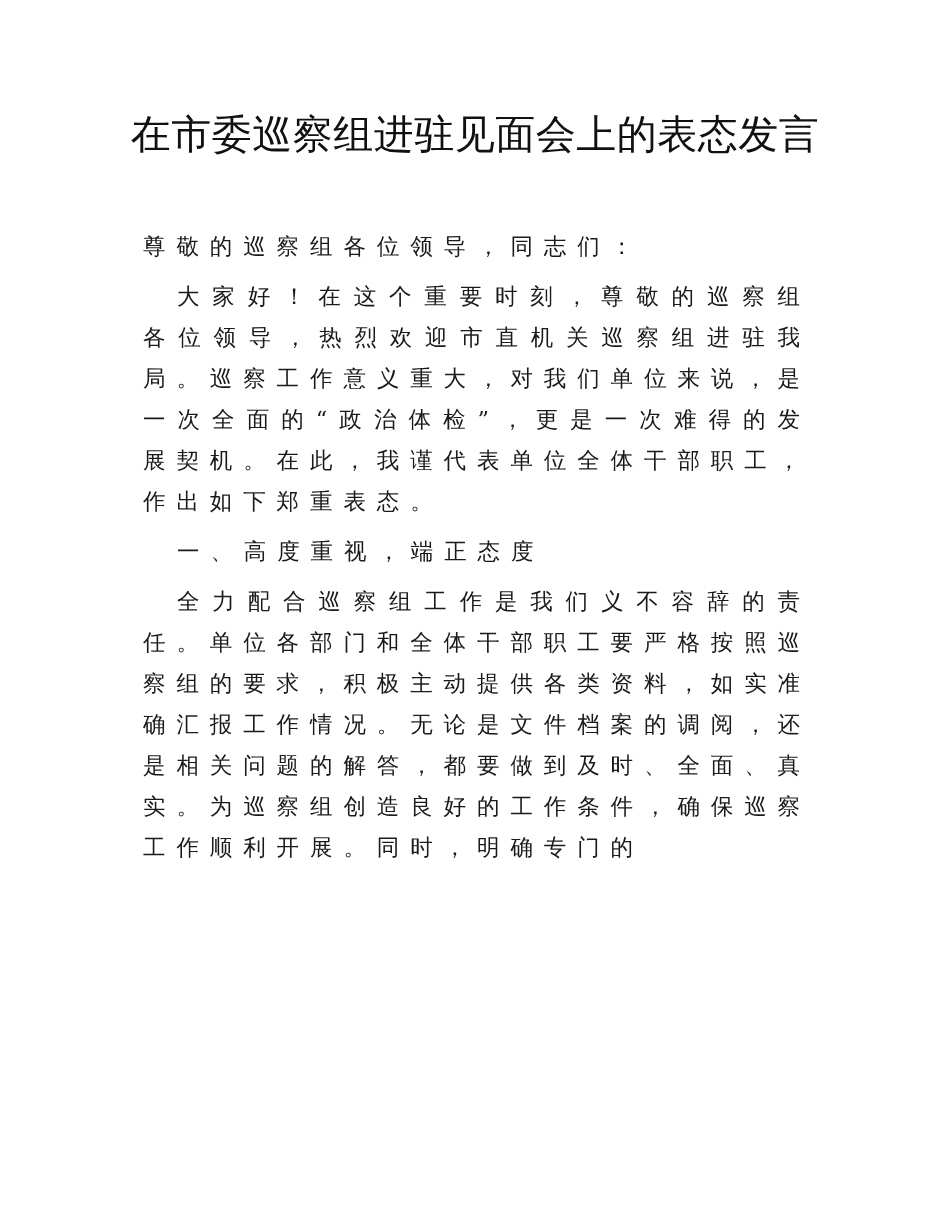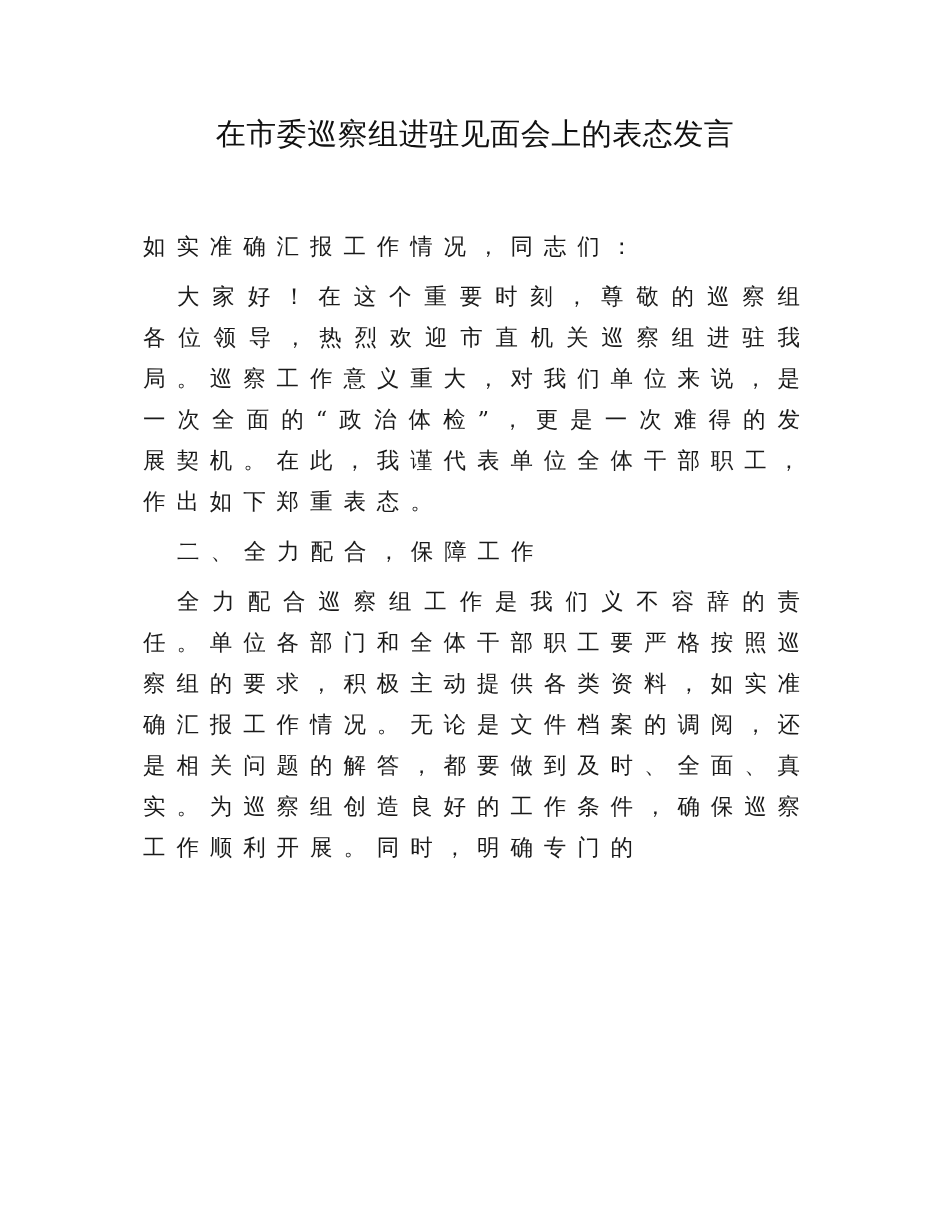--- a/index.html
+++ b/index.html
@@ -23,21 +23,21 @@
       height: 1230px;
       background: #ffffff;
     }
     .title {
       position: absolute;
       left: 0;
       top: 112px;
       width: 950px;
       text-align: center;
       font-family: Liberation Sans, sans-serif;
-      font-size: 30px;
+      font-size: 40px;
       line-height: 44px;
       letter-spacing: 0.5px;
       color: #111111;
       margin: 0;
       font-weight: normal;
     }
     .body-text {
       position: absolute;
       left: 143px;
       top: 226px;
@@ -62,23 +62,23 @@
       text-indent: 34px;
     }
   </style>
 </head>
 <body>
 
 <div class="page">
   <h1 class="title">在市委巡察组进驻见面会上的表态发言</h1>
 
   <div class="body-text">
-    <p class="salutation">如实准确汇报工作情况，同志们：</p>
+    <p class="salutation">尊敬的巡察组各位领导，同志们：</p>
 
     <p class="para">大家好！在这个重要时刻，尊敬的巡察组各位领导，热烈欢迎市直机关巡察组进驻我局。巡察工作意义重大，对我们单位来说，是一次全面的“政治体检”，更是一次难得的发展契机。在此，我谨代表单位全体干部职工，作出如下郑重表态。</p>
 
+    <p class="heading">一、高度重视，端正态度</p>
 
 
-    <p class="heading">二、全力配合，保障工作</p>
 
     <p class="para">全力配合巡察组工作是我们义不容辞的责任。单位各部门和全体干部职工要严格按照巡察组的要求，积极主动提供各类资料，如实准确汇报工作情况。无论是文件档案的调阅，还是相关问题的解答，都要做到及时、全面、真实。为巡察组创造良好的工作条件，确保巡察工作顺利开展。同时，明确专门的</p>
   </div>
 </div>
 
 </body></html>

